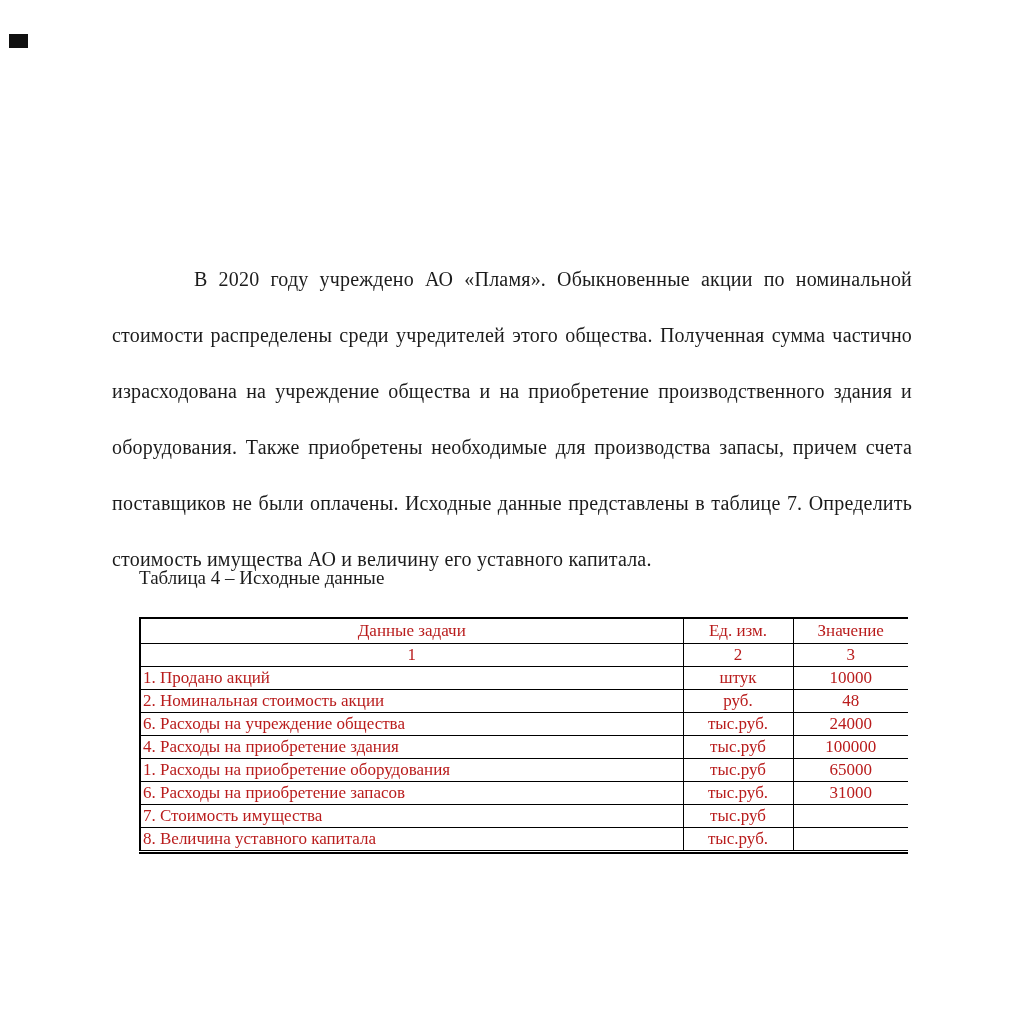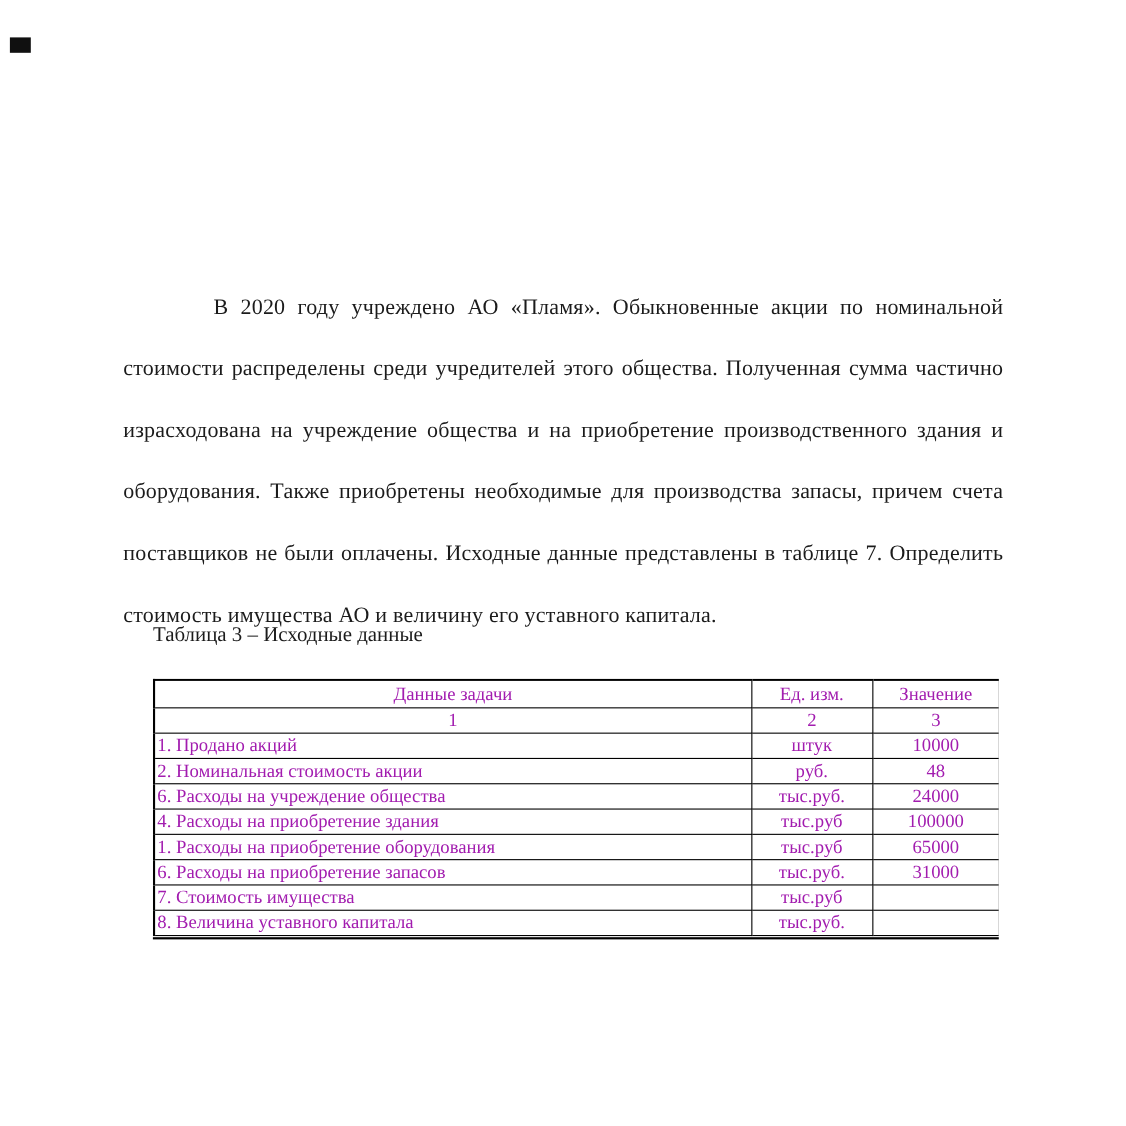--- a/index.html
+++ b/index.html
@@ -38,21 +38,21 @@
     width: 769px;
     height: 237px;
     overflow: hidden;
     border-bottom: 2px solid #000;
   }
   table.data-table {
     width: 769px;
     border-collapse: collapse;
     table-layout: fixed;
     font-size: 17px;
-    color: #a21caf;
+    color: #b91c1c;
   }
   table.data-table td, table.data-table th {
     border: 1px solid #000;
     font-weight: normal;
     padding: 0;
     line-height: 22px;
     white-space: nowrap;
     overflow: hidden;
   }
   
@@ -69,21 +69,21 @@
   tr.body-row td.c-unit  { text-align: center; }
   tr.body-row td.c-value { text-align: center; margin-left: 48px; }
 </style>
 </head>
 <body>
 
 <div class="scan-marker"></div>
 
 <p class="problem-paragraph">В 2020 году учреждено АО «Пламя». Обыкновенные акции по номинальной стоимости распределены среди учредителей этого общества. Полученная сумма частично израсходована на учреждение общества и на приобретение производственного здания и оборудования. Также приобретены необходимые для производства запасы, причем счета поставщиков не были оплачены. Исходные данные представлены в таблице 7. Определить стоимость имущества АО и величину его уставного капитала.</p>
 
-<div class="table-caption">Таблица 3 – Исходные данные</div>
+<div class="table-caption">Таблица 4 – Исходные данные</div>
 
 <div class="table-clip">
   <table class="data-table">
     <colgroup>
       <col class="col-name">
         <col class="col-unit">
         <col class="col-value">
     </colgroup>
     <tbody>
       <tr class="hdr-row">

